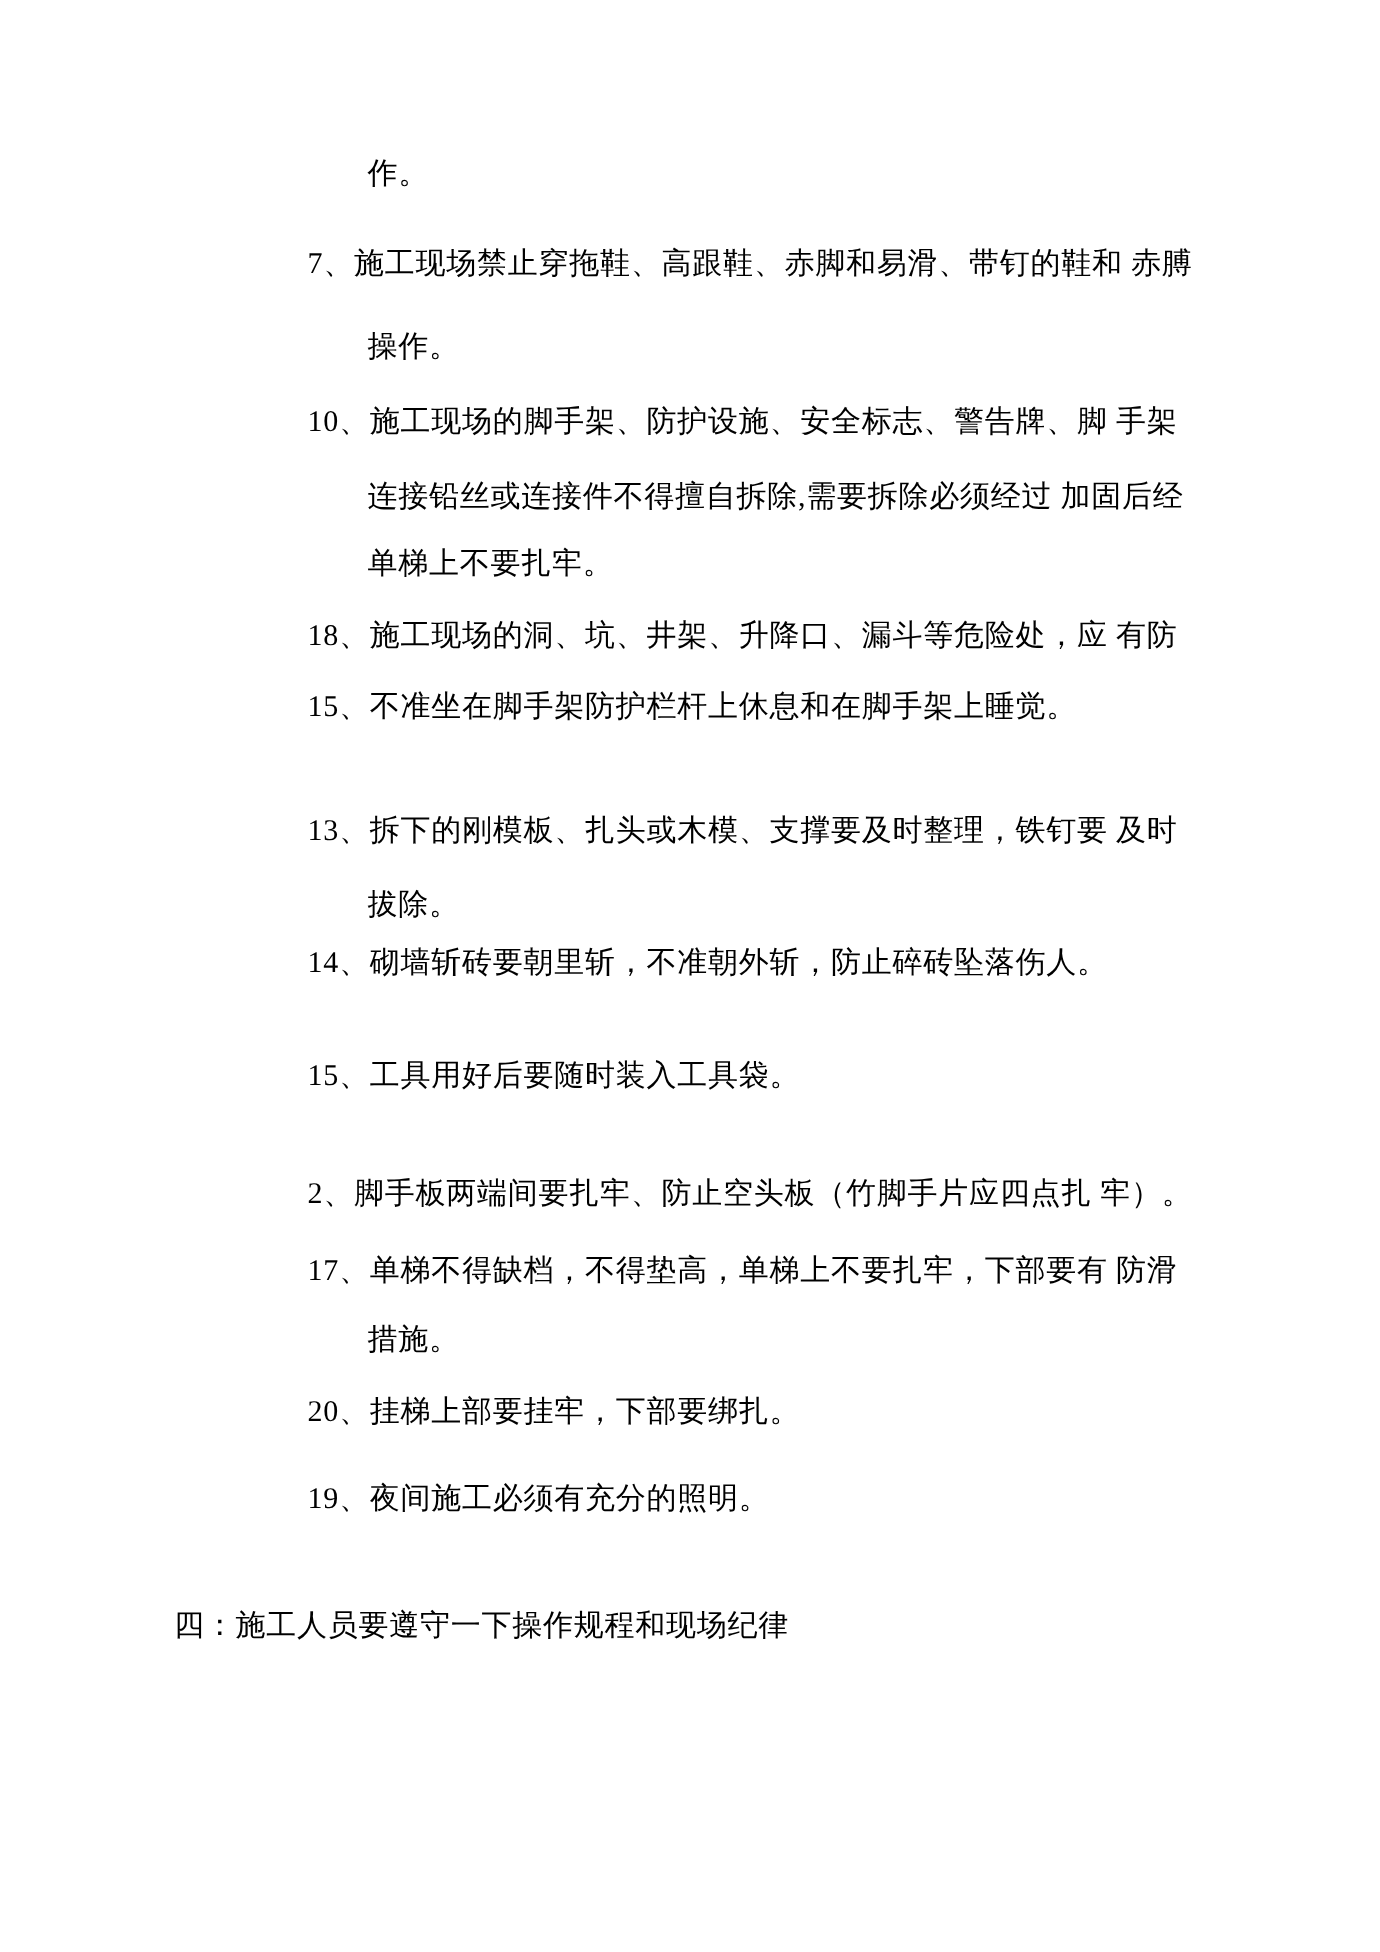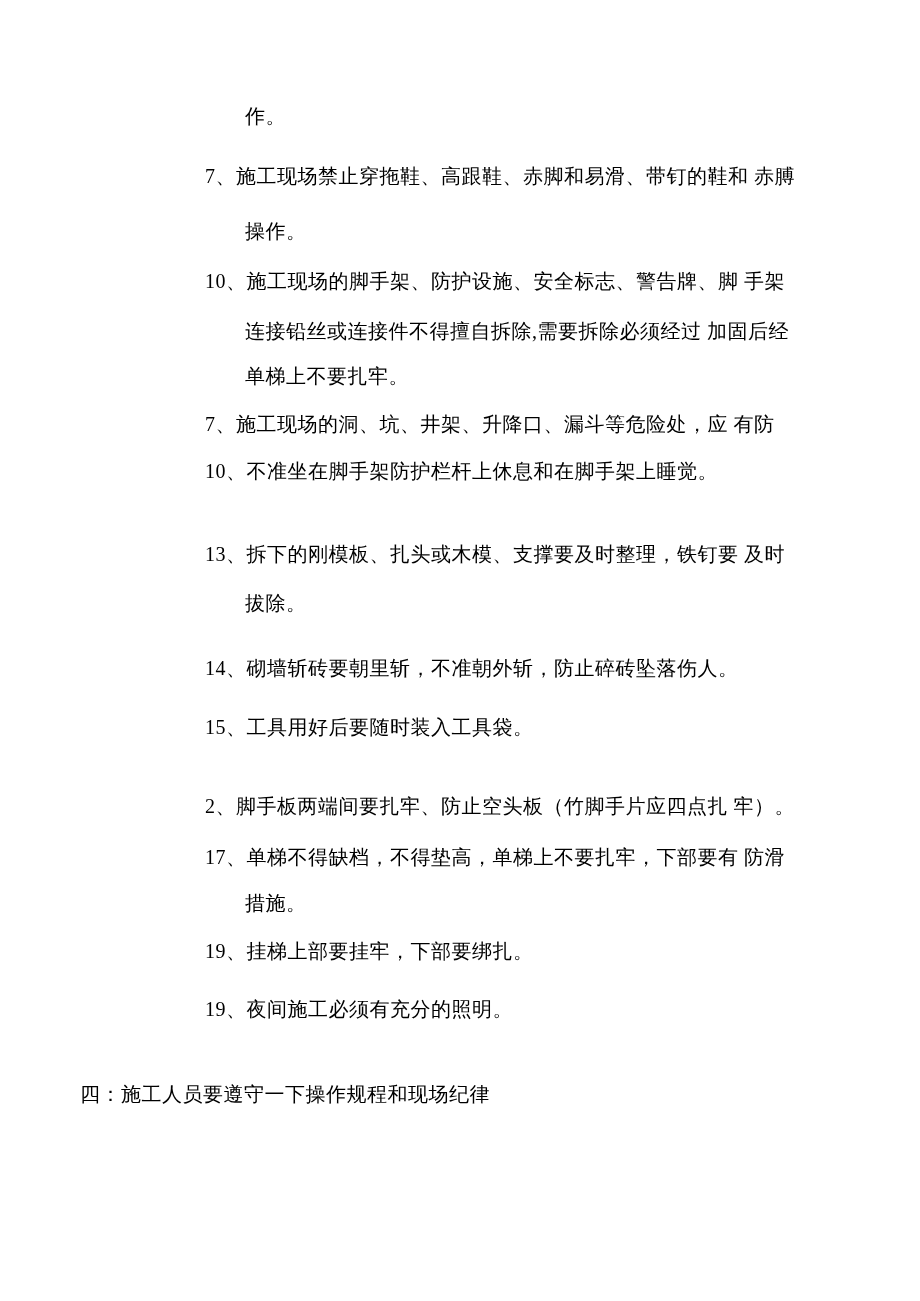--- a/index.html
+++ b/index.html
@@ -26,51 +26,51 @@
     line-height: 28px;
     letter-spacing: 0.5px;
     white-space: pre;
     color: #000000;
   }
   
   .line-item { padding-left: 205px; }
   
   .line-cont { padding-left: 245px; }
   
-  .line-heading { padding-left: 80px; }
+  .line-heading { padding-left: 116px; }
 </style>
 </head>
 <body>
 
 <div class="page">
 
   <div class="line line-cont" style="margin-bottom:32px">作。</div>
 
   <div class="line line-item" style="margin-bottom:27px">7、施工现场禁止穿拖鞋、高跟鞋、赤脚和易滑、带钉的鞋和 赤膊</div>
   <div class="line line-cont" style="margin-bottom:22px">操作。</div>
 
   <div class="line line-item" style="margin-bottom:22px">10、施工现场的脚手架、防护设施、安全标志、警告牌、脚 手架</div>
   <div class="line line-cont" style="margin-bottom:17px">连接铅丝或连接件不得擅自拆除,需要拆除必须经过 加固后经</div>
   <div class="line line-cont" style="margin-bottom:20px">单梯上不要扎牢。</div>
 
-  <div class="line line-item" style="margin-bottom:19px">7、施工现场的洞、坑、井架、升降口、漏斗等危险处，应 有防</div>
+  <div class="line line-item" style="margin-bottom:19px">18、施工现场的洞、坑、井架、升降口、漏斗等危险处，应 有防</div>
 
-  <div class="line line-item" style="margin-bottom:55px">10、不准坐在脚手架防护栏杆上休息和在脚手架上睡觉。</div>
+  <div class="line line-item" style="margin-bottom:55px">15、不准坐在脚手架防护栏杆上休息和在脚手架上睡觉。</div>
 
   <div class="line line-item" style="margin-bottom:21px">13、拆下的刚模板、扎头或木模、支撑要及时整理，铁钉要 及时</div>
-  <div class="line line-cont" style="margin-bottom:37px">拔除。</div>
+  <div class="line line-cont" style="margin-bottom:11px">拔除。</div>
 
-  <div class="line line-item" style="margin-bottom:31px">14、砌墙斩砖要朝里斩，不准朝外斩，防止碎砖坠落伤人。</div>
+  <div class="line line-item" style="margin-bottom:47px">14、砌墙斩砖要朝里斩，不准朝外斩，防止碎砖坠落伤人。</div>
 
   <div class="line line-item" style="margin-bottom:51px">15、工具用好后要随时装入工具袋。</div>
 
   <div class="line line-item" style="margin-bottom:23px">2、脚手板两端间要扎牢、防止空头板（竹脚手片应四点扎 牢）。</div>
 
   <div class="line line-item" style="margin-bottom:18px">17、单梯不得缺档，不得垫高，单梯上不要扎牢，下部要有 防滑</div>
   <div class="line line-cont" style="margin-bottom:20px">措施。</div>
 
-  <div class="line line-item" style="margin-bottom:30px">19、挂梯上部要挂牢，下部要绑扎。</div>
+  <div class="line line-item" style="margin-bottom:30px">20、挂梯上部要挂牢，下部要绑扎。</div>
 
   <div class="line line-item" style="margin-bottom:57px">19、夜间施工必须有充分的照明。</div>
 
   <div class="line line-heading" style="margin-bottom:0">四：施工人员要遵守一下操作规程和现场纪律</div>
 
 </div>
 
 </body></html>

